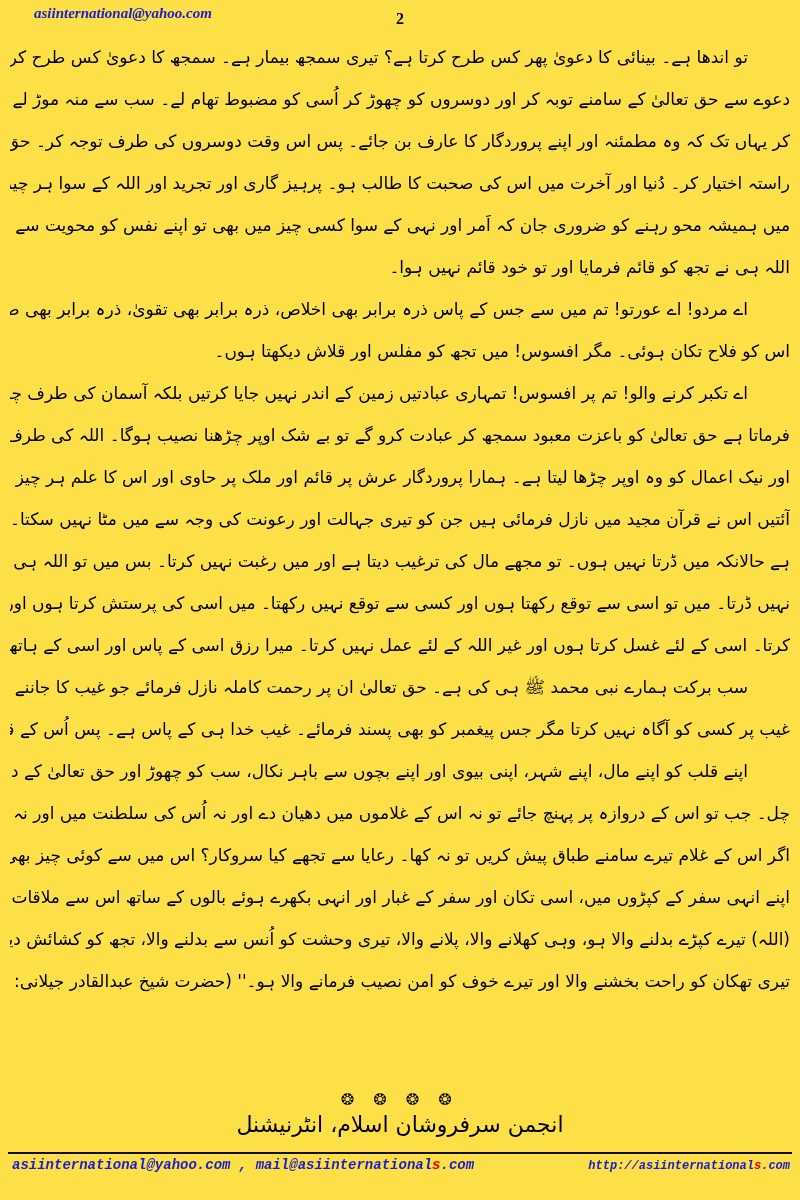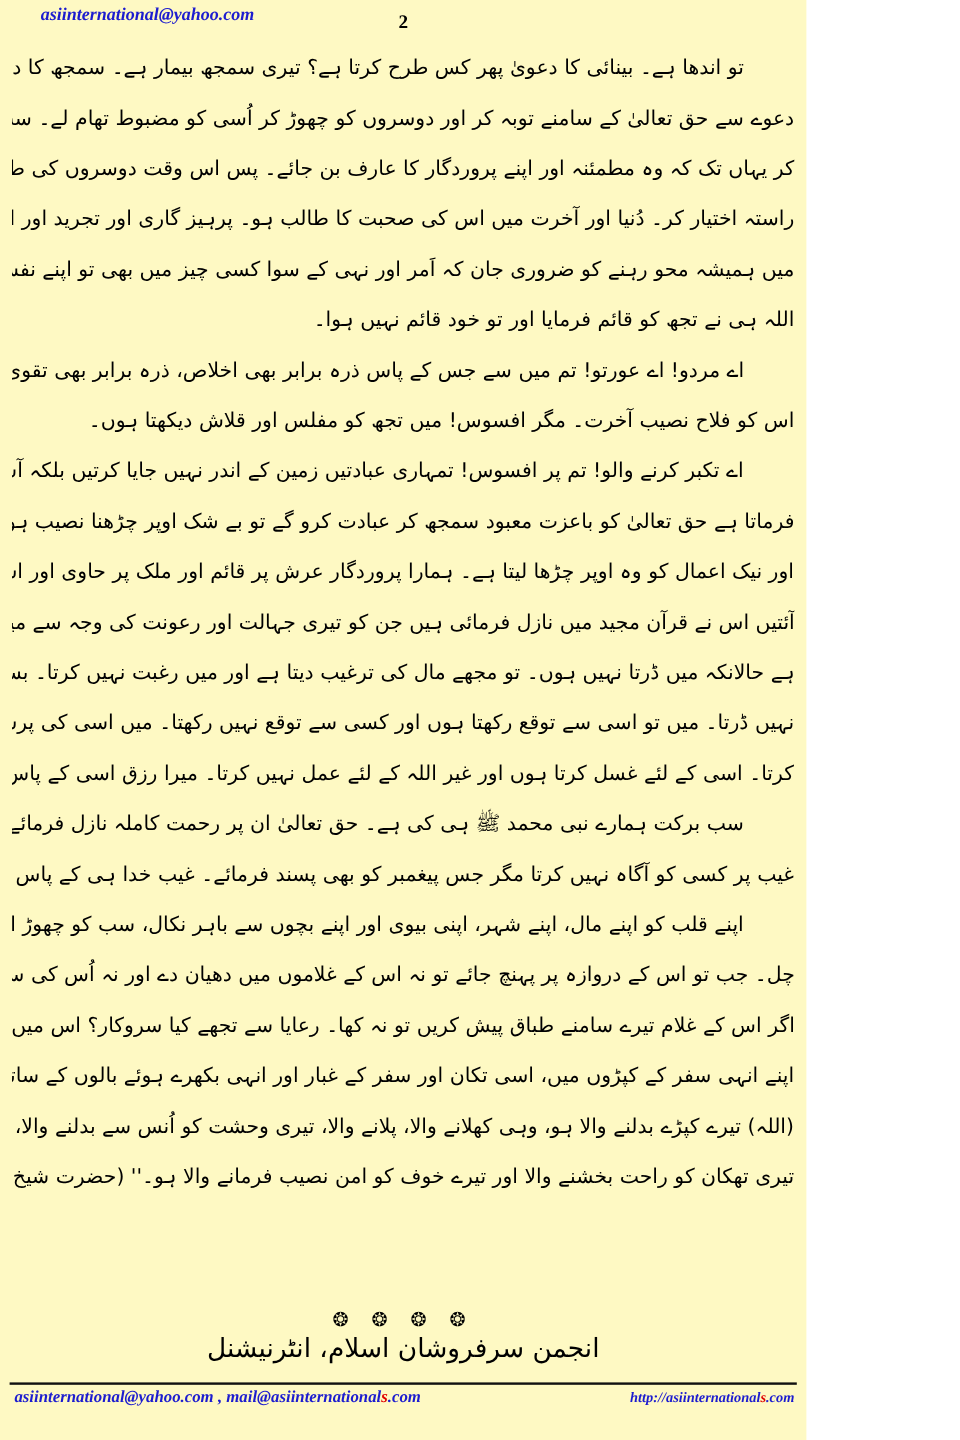--- a/index.html
+++ b/index.html
@@ -1,17 +1,17 @@
 <!DOCTYPE html>
 <html lang="ur"><head>
 <meta charset="utf-8">
 <style>
   html,body{margin:0;padding:0;background:#ffffff;}
   .page{
-    position:relative;width:672px;height:1200px;background:#fef9c3;
+    position:relative;width:800px;height:1200px;background:#fde047;
     font-family:"DejaVu Sans",sans-serif;color:#000;overflow:hidden;
   }
   .header-email{
     position:absolute;top:5px;left:34px;
     font-family:"Liberation Serif",serif;font-weight:bold;font-style:italic;
     font-size:15px;
   }
   .page-num{
     position:absolute;top:10px;left:0;right:0;text-align:center;
     font-family:"Liberation Serif",serif;font-weight:bold;font-size:16px;color:#000;
@@ -35,21 +35,21 @@
     position:absolute;top:1112px;left:0;right:0;text-align:center;
     direction:rtl;font-weight:normal;font-size:22px;color:#000;
   }
   .rule{
     position:absolute;top:1152px;left:8px;right:8px;height:0;
     border-top:2px solid #111;
   }
   .footer{
     position:absolute;top:1157px;left:12px;right:10px;
     display:flex;justify-content:space-between;align-items:baseline;
-    font-family:Liberation Serif, serif;font-weight:bold;font-style:italic;
+    font-family:Liberation Mono, monospace;font-weight:bold;font-style:italic;
   }
   .footer-left{font-size:14px;}
   .footer-right{font-size:12px;}
 </style>
 </head>
 <body>
 
 <div class="page">
 
   <span class="header-email" style="color:#1c1ccf">asiinternational@yahoo.com</span>
@@ -57,21 +57,21 @@
   <div class="page-num">2</div>
 
   <div class="body-text">
       <div class="line first">تو اندھا ہے۔ بینائی کا دعویٰ پھر کس طرح کرتا ہے؟ تیری سمجھ بیمار ہے۔ سمجھ کا دعویٰ کس طرح کرتا ہے؟ اپنے جھوٹے</div>
       <div class="line">دعوے سے حق تعالیٰ کے سامنے توبہ کر اور دوسروں کو چھوڑ کر اُسی کو مضبوط تھام لے۔ سب سے منہ موڑ لے اور صرف اپنے نفس کی فکر</div>
       <div class="line">کر یہاں تک کہ وہ مطمئنہ اور اپنے پروردگار کا عارف بن جائے۔ پس اس وقت دوسروں کی طرف توجہ کر۔ حق تعالیٰ کے مقصود کا</div>
       <div class="line">راستہ اختیار کر۔ دُنیا اور آخرت میں اس کی صحبت کا طالب ہو۔ پرہیز گاری اور تجرید اور اللہ کے سوا ہر چیز کو چھوڑنا ضروری سمجھ اور اللہ</div>
       <div class="line">میں ہمیشہ محو رہنے کو ضروری جان کہ اَمر اور نہی کے سوا کسی چیز میں بھی تو اپنے نفس کو محویت سے ہوشیار نہ کرے کیونکہ اس حالت میں</div>
       <div class="line plast">اللہ ہی نے تجھ کو قائم فرمایا اور تو خود قائم نہیں ہوا۔</div>
       <div class="line first">اے مردو! اے عورتو! تم میں سے جس کے پاس ذرہ برابر بھی اخلاص، ذرہ برابر بھی تقویٰ، ذرہ برابر بھی صبر اور شکر ہو،</div>
-      <div class="line plast">اس کو فلاح نصیب آخرت۔ مگر افسوس! میں تجھ کو مفلس اور قلاش دیکھتا ہوں۔</div>
+      <div class="line plast">اس کو فلاح تکان ہوئی۔ مگر افسوس! میں تجھ کو مفلس اور قلاش دیکھتا ہوں۔</div>
       <div class="line first">اے تکبر کرنے والو! تم پر افسوس! تمہاری عبادتیں زمین کے اندر نہیں جایا کرتیں بلکہ آسمان کی طرف چڑھا کرتی ہیں۔ وہ</div>
       <div class="line">فرماتا ہے حق تعالیٰ کو باعزت معبود سمجھ کر عبادت کرو گے تو بے شک اوپر چڑھنا نصیب ہوگا۔ اللہ کی طرف پاکیزہ باتیں چڑھتی ہیں</div>
       <div class="line">اور نیک اعمال کو وہ اوپر چڑھا لیتا ہے۔ ہمارا پروردگار عرش پر قائم اور ملک پر حاوی اور اس کا علم ہر چیز پر محیط ہے۔ اس مضمون کی سات</div>
       <div class="line">آئتیں اس نے قرآن مجید میں نازل فرمائی ہیں جن کو تیری جہالت اور رعونت کی وجہ سے میں مٹا نہیں سکتا۔ تو مجھے اپنی تلوار سے ڈراتا</div>
       <div class="line">ہے حالانکہ میں ڈرتا نہیں ہوں۔ تو مجھے مال کی ترغیب دیتا ہے اور میں رغبت نہیں کرتا۔ بس میں تو اللہ ہی سے ڈرتا ہوں اور کسی سے</div>
       <div class="line">نہیں ڈرتا۔ میں تو اسی سے توقع رکھتا ہوں اور کسی سے توقع نہیں رکھتا۔ میں اسی کی پرستش کرتا ہوں اور اس کے سوا کسی کی پرستش نہیں</div>
       <div class="line">کرتا۔ اسی کے لئے غسل کرتا ہوں اور غیر اللہ کے لئے عمل نہیں کرتا۔ میرا رزق اسی کے پاس اور اسی کے ہاتھ میں ہے۔ سب اسی</div>
       <div class="line first">سب برکت ہمارے نبی محمد ﷺ ہی کی ہے۔ حق تعالیٰ ان پر رحمت کاملہ نازل فرمائے جو غیب کا جاننے والا ہے کہ اپنے</div>
       <div class="line">غیب پر کسی کو آگاہ نہیں کرتا مگر جس پیغمبر کو بھی پسند فرمائے۔ غیب خدا ہی کے پاس ہے۔ پس اُس کے قریب آ، کہ اُس (اللہ) کو</div>
       <div class="line first">اپنے قلب کو اپنے مال، اپنے شہر، اپنی بیوی اور اپنے بچوں سے باہر نکال، سب کو چھوڑ اور حق تعالیٰ کے دروازے کی طرف</div>

